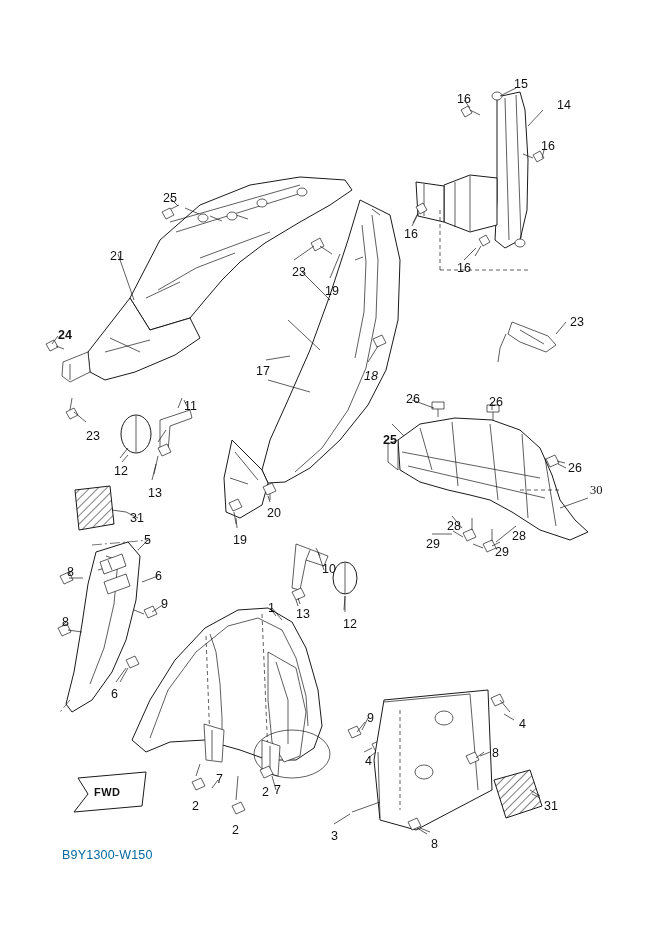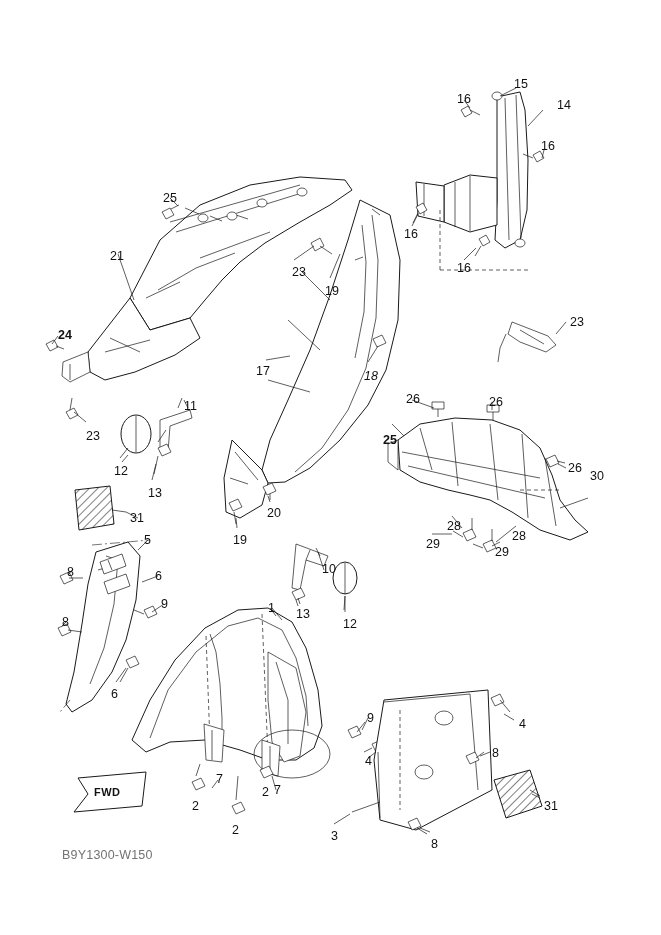--- a/index.html
+++ b/index.html
@@ -22,21 +22,21 @@
     font-family: "Liberation Sans", sans-serif;
     font-size: 12.5px;
     color: #111111;
     line-height: 1;
     white-space: nowrap;
   }
   .diagram-code {
     position: absolute;
     font-family: "Liberation Sans", sans-serif;
     font-size: 12.5px;
-    color: #737373;
+    color: #0369a1;
     letter-spacing: 0.2px;
   }
   .fwd-label {
     position: absolute;
     font-family: "Liberation Sans", sans-serif;
     font-size: 11px;
     font-weight: bold;
     color: #111111;
     letter-spacing: 0.5px;
   }
@@ -398,21 +398,21 @@
       <div class="callout" style="left: 325px; top: 285px;">19</div>
       <div class="callout" style="left: 58px; top: 329px; font-weight: bold;">24</div>
       <div class="callout" style="left: 86px; top: 430px;">23</div>
       <div class="callout" style="left: 570px; top: 316px;">23</div>
       <div class="callout" style="left: 256px; top: 365px;">17</div>
       <div class="callout" style="left: 364px; top: 370px; font-style: italic;">18</div>
       <div class="callout" style="left: 406px; top: 393px;">26</div>
       <div class="callout" style="left: 489px; top: 396px;">26</div>
       <div class="callout" style="left: 383px; top: 434px; font-weight: bold;">25</div>
       <div class="callout" style="left: 568px; top: 462px;">26</div>
-      <div class="callout" style="left: 590px; top: 470px;">30</div>
+      <div class="callout" style="left: 590px; top: 484px; font-family: Liberation Serif, serif;">30</div>
       <div class="callout" style="left: 184px; top: 400px;">11</div>
       <div class="callout" style="left: 114px; top: 465px;">12</div>
       <div class="callout" style="left: 148px; top: 487px;">13</div>
       <div class="callout" style="left: 267px; top: 507px;">20</div>
       <div class="callout" style="left: 233px; top: 534px;">19</div>
       <div class="callout" style="left: 447px; top: 520px;">28</div>
       <div class="callout" style="left: 426px; top: 538px;">29</div>
       <div class="callout" style="left: 512px; top: 530px;">28</div>
       <div class="callout" style="left: 495px; top: 546px;">29</div>
       <div class="callout" style="left: 130px; top: 512px;">31</div>

